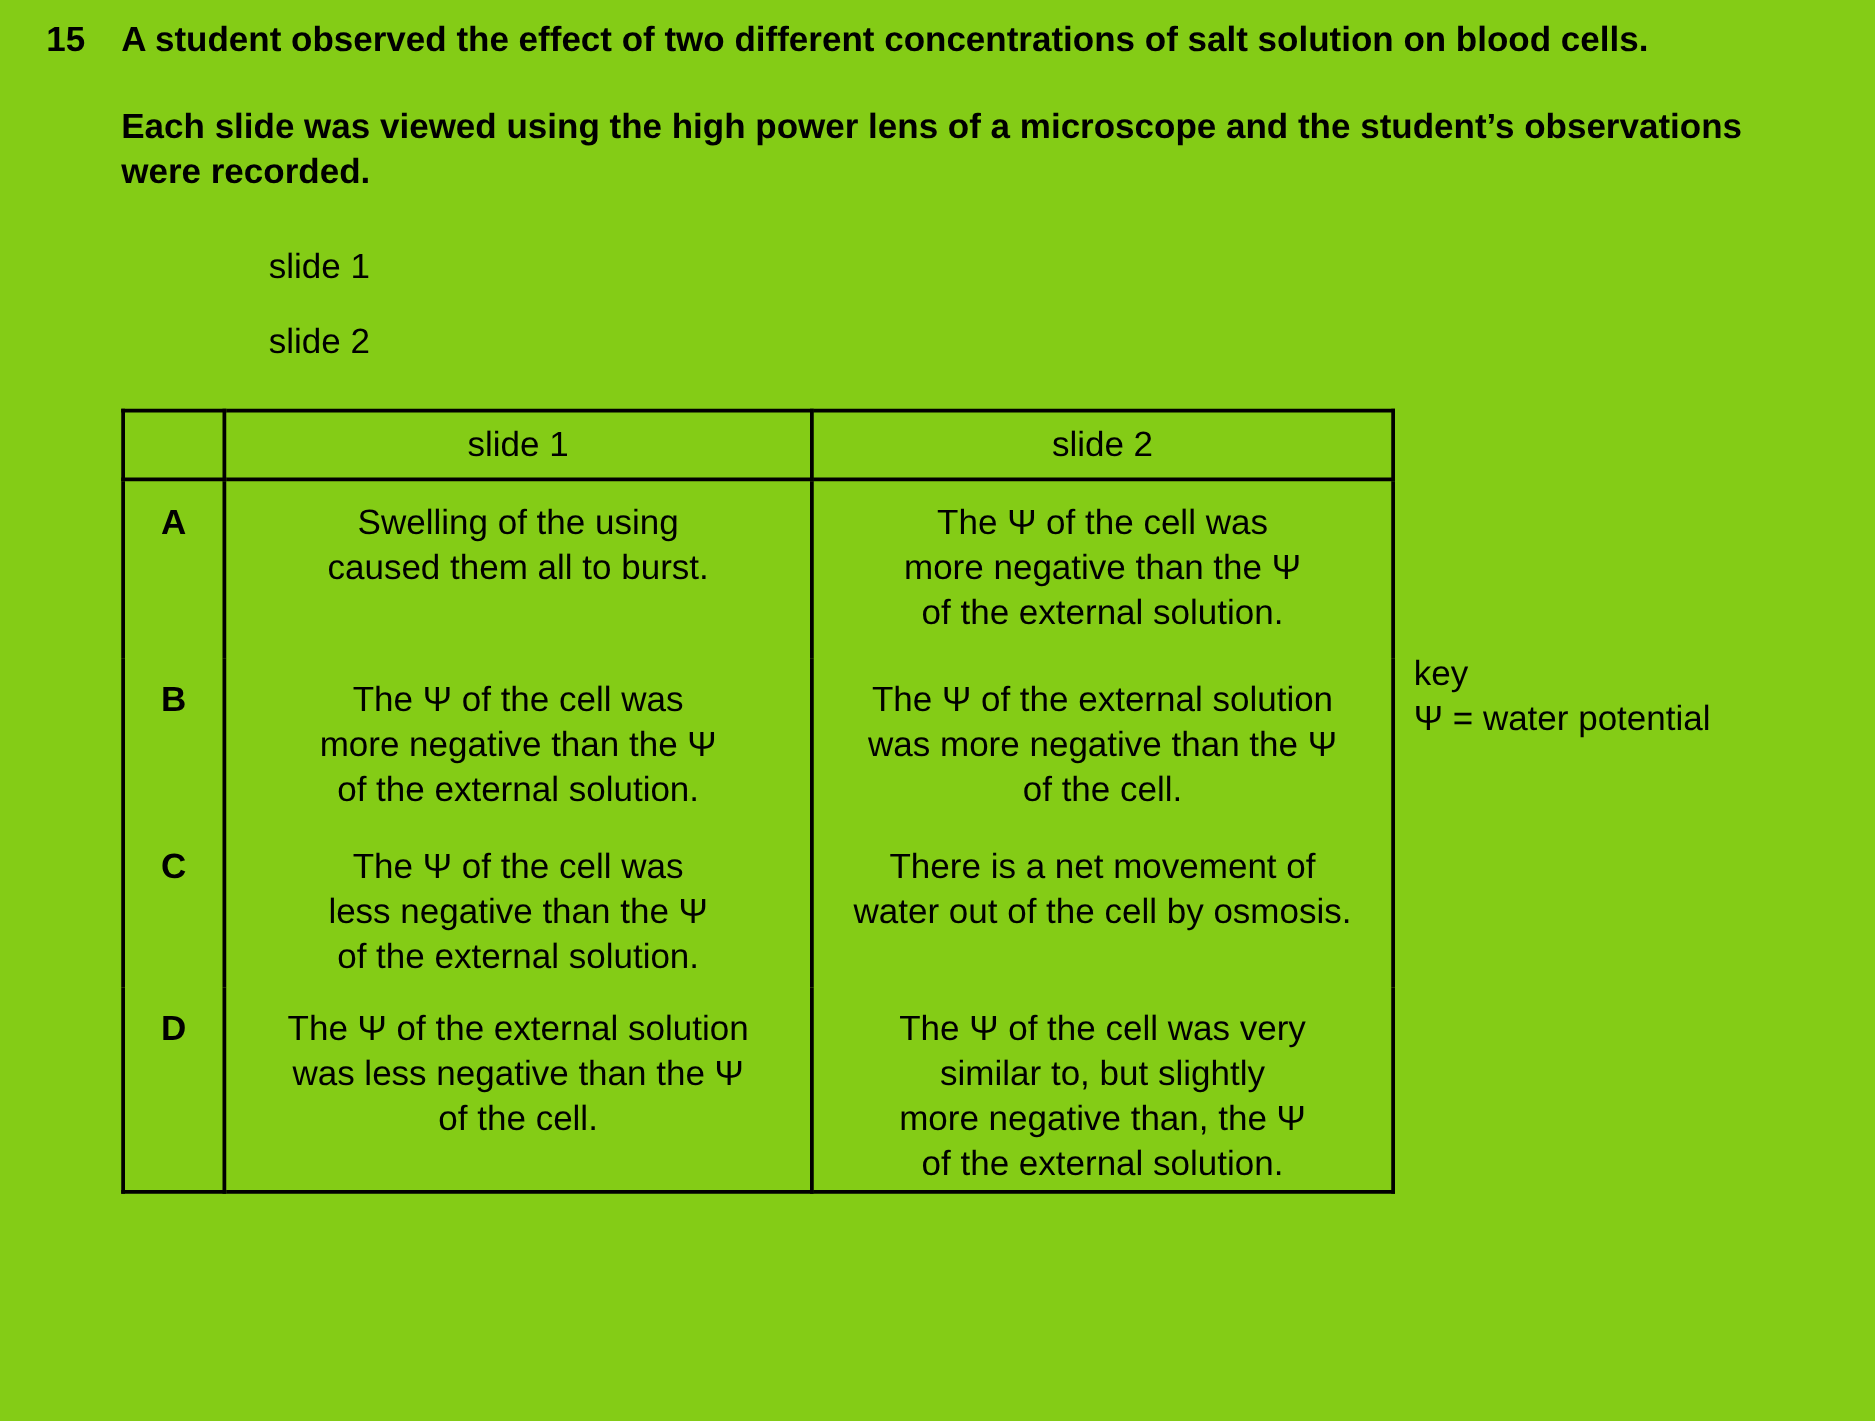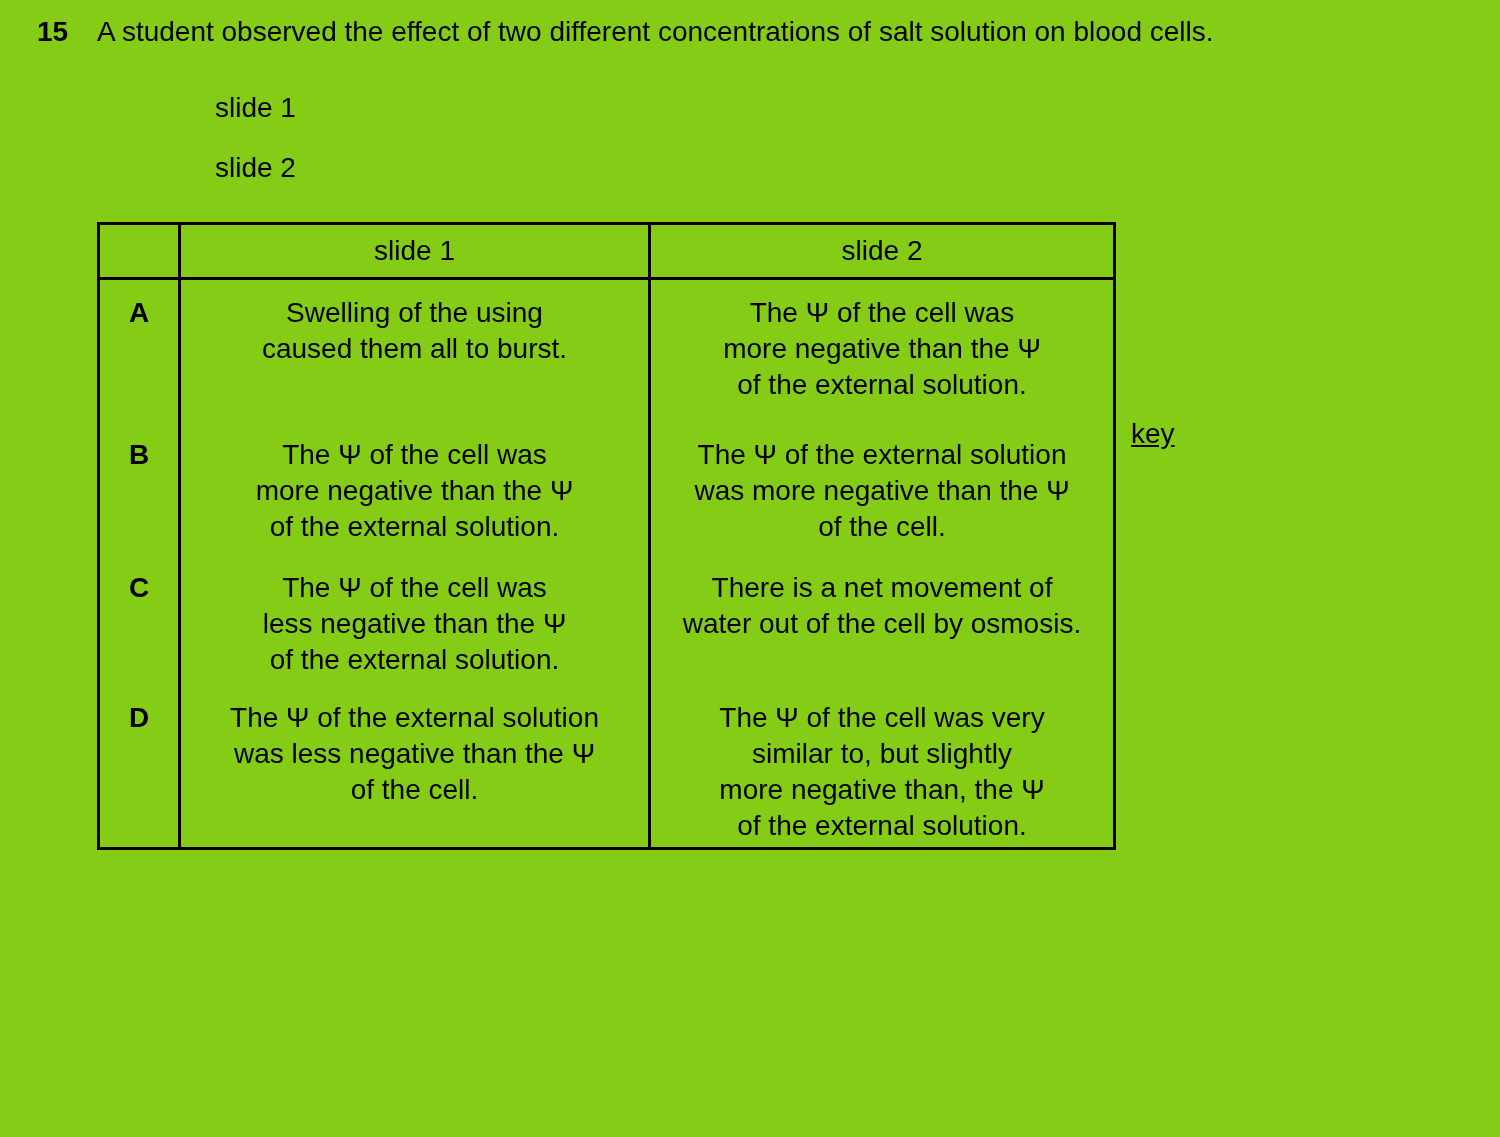--- a/index.html
+++ b/index.html
@@ -24,20 +24,21 @@
     flex: 0 0 60px;
     font-weight: bold;
   }
   .qcontent {
     flex: 1;
     max-width: 1330px;
   }
   .para {
     white-space: pre-line;
     margin-bottom: 33px;
+    font-weight: bold;
   }
   .observations {
     margin: 40px 0 36px 118px;
   }
   .obs-row {
     display: flex;
     margin-bottom: 24px;
   }
   .obs-label {
     width: 140px;
@@ -83,33 +84,34 @@
     font-weight: bold;
     text-align: center;
   }
   tr.row-a { height: 143px; }
   tr.row-b { height: 133px; }
   tr.row-c { height: 130px; }
   tr.row-d { height: 164px; }
   .key-block {
     margin-left: 15px;
     margin-top: 194px;
-    text-decoration: underline;
   }
   .key-title, .key-def { white-space: pre-line; }
 </style>
 </head>
 <body>
 
 <div class="page">
   <div class="question-row">
     <div class="qnum">15</div>
     <div class="qcontent">
 
       <p class="para">A student observed the effect of two different concentrations of salt solution on blood cells.</p>
+      <p class="para" style="margin-bottom:0;">Each slide was viewed using the high power lens of a microscope and the student’s observations
+were recorded.</p>
 
       <div class="observations">
         <div class="obs-row">
           <span class="obs-label">slide 1</span>
         </div>
         <div class="obs-row" style="margin-bottom:0;">
           <span class="obs-label">slide 2</span>
         </div>
       </div>
 
@@ -162,18 +164,19 @@
               <td>The Ψ of the cell was very
 similar to, but slightly
 more negative than, the Ψ
 of the external solution.</td>
             </tr>
           </tbody>
         </table>
 
         <div class="key-block">
           <div class="key-title">key</div>
+          <div class="key-def">Ψ = water potential</div>
         </div>
       </div>
 
     </div>
   </div>
 </div>
 
 </body></html>

